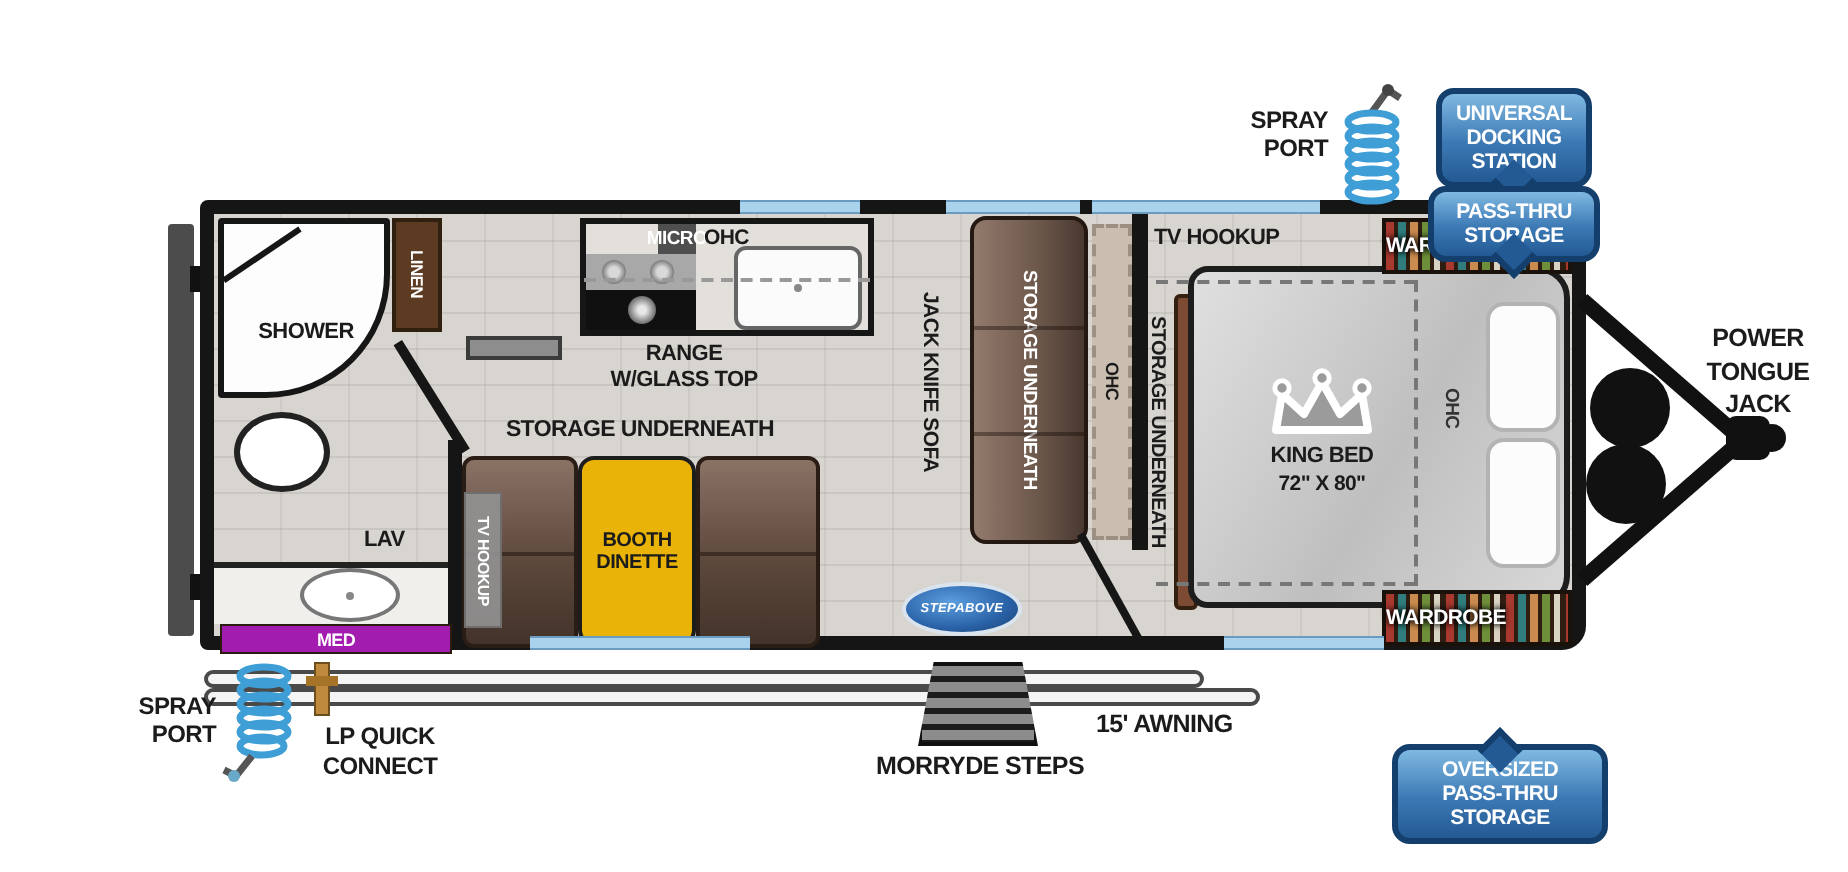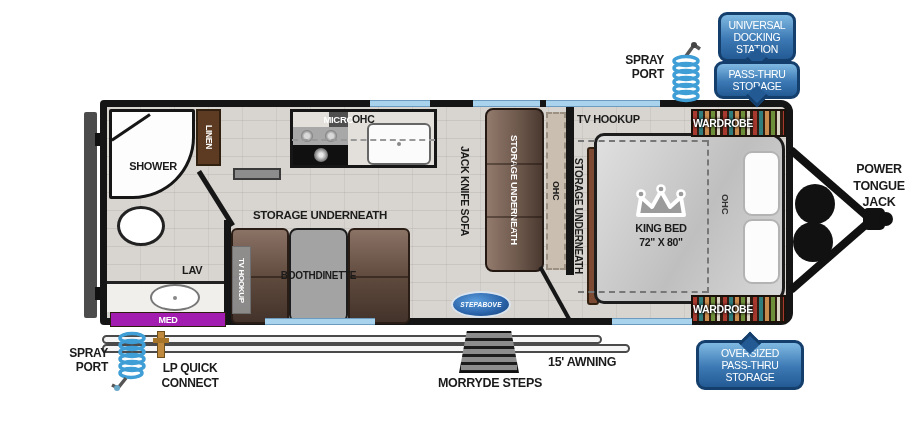--- a/index.html
+++ b/index.html
@@ -45,22 +45,22 @@
   .toilet{left:117px;top:206px;width:48px;height:40px;background:#fff;border:3px solid #222;border-radius:50%;box-sizing:border-box;}
   .lavcounter{left:107px;top:281px;width:117px;height:31px;background:#f1efec;border-top:3px solid #222;box-sizing:border-box;}
   .lavsink{left:150px;top:284px;width:50px;height:27px;background:#fff;border:2px solid #777;border-radius:50%;box-sizing:border-box;}
   .dot{position:absolute;left:50%;top:50%;width:4px;height:4px;margin:-2px;border-radius:50%;background:#888;}
   .med{left:110px;top:312px;width:114px;height:13px;background:#a21caf;border:1px solid #2c1c10;
        display:flex;align-items:center;justify-content:center;}
   .wall{background:#151515;}
   .bench{background:linear-gradient(180deg,#8a7265 0%,#5d483c 55%,#43332a 100%);
          border:2px solid #2a1d15;border-radius:6px;box-sizing:border-box;position:absolute;}
   .bench .split{position:absolute;left:0;right:0;top:50%;height:2px;background:rgba(20,10,5,.45);}
-  .table{left:289px;top:228px;width:59px;height:95px;background:#a3a3a3;border:2px solid #1d1d1d;border-radius:8px;
-         box-sizing:border-box;display:flex;flex-direction:row;align-items:center;justify-content:center;}
+  .table{left:289px;top:228px;width:59px;height:95px;background:#eab308;border:2px solid #1d1d1d;border-radius:8px;
+         box-sizing:border-box;display:flex;flex-direction:column;align-items:center;justify-content:center;}
   .tvtab{background:rgba(145,145,145,.92);border:1px solid #6e6e6e;display:flex;align-items:center;justify-content:center;box-sizing:border-box;}
   .sofa{left:485px;top:108px;width:59px;height:164px;
         background:linear-gradient(90deg,#927a6c 0%,#6b564a 60%,#4a3930 100%);
         border:2px solid #241813;border-radius:8px;box-sizing:border-box;
         display:flex;align-items:center;justify-content:center;}
   .sofa .c1,.sofa .c2{position:absolute;left:0;right:0;height:2px;background:rgba(20,10,5,.4);}
   .sofa .c1{top:33%;} .sofa .c2{top:66%;}
   .ohcstrip{left:546px;top:112px;width:20px;height:158px;background:#c9beb0;border:2px dashed #9b9081;
             box-sizing:border-box;display:flex;align-items:center;justify-content:center;}
   .bededge{left:587px;top:147px;width:12px;height:158px;background:#7d4b33;border:2px solid #33200f;border-radius:3px;box-sizing:border-box;}
@@ -68,22 +68,22 @@
        background:linear-gradient(120deg,#e0e0e0 0%,#bfbfbf 55%,#d8d8d8 100%);
        border:3px solid #1d1d1d;border-radius:10px 16px 16px 10px;box-sizing:border-box;}
   .pillow{width:37px;height:65px;background:#fcfcfc;border:2px solid #b3b3b3;border-radius:9px;box-sizing:border-box;position:absolute;}
   .wardrobe{width:95px;height:28px;box-sizing:border-box;border:2px solid #1a120a;
       background:repeating-linear-gradient(90deg,#a8392f 0 4px,#2f1d12 4px 6px,#2f7d7d 6px 10px,#2f1d12 10px 12px,#c98b4e 12px 16px,#2f1d12 16px 18px,#6d8f3a 18px 22px,#2f1d12 22px 24px,#d8d2c2 24px 27px,#2f1d12 27px 30px);
       display:flex;align-items:center;justify-content:flex-start;position:absolute;}
   .wardrobe span{color:#fff;font-weight:700;font-size:10.5px;letter-spacing:-0.3px;text-shadow:0 0 3px #000,0 0 3px #000;}
 
   
   .badge{position:absolute;background:linear-gradient(180deg,#7fb9e2 0%,#3c79b4 55%,#235a94 100%);
-         border:3px solid #143f6d;border-radius:9px;color:#fff;font-weight:400;text-align:center;
-         padding:4px 3px;z-index:8;}
+         border:3px solid #143f6d;border-radius:9px;color:#fff;font-weight:700;text-align:center;
+         padding:4px 3px;z-index:8;margin-top:32px;}
   .badge div{font-size:10.5px;line-height:12px;letter-spacing:-0.3px;}
   .ptr{position:absolute;left:50%;width:13px;height:13px;background:#235a94;border:3px solid #143f6d;
        transform:translateX(-50%) rotate(45deg);z-index:7;}
   .ptr.down{border-left:none;border-top:none;}
   .ptr.up{border-right:none;border-bottom:none;}
 
   .awnbar{background:#f5f5f5;border:2px solid #4a4a4a;border-radius:5px;box-sizing:border-box;height:9px;}
   .steps{left:459px;top:331px;width:60px;height:42px;
          clip-path:polygon(13% 0,87% 0,100% 100%,0 100%);
          background:repeating-linear-gradient(180deg,#8c8c8c 0 5px,#1c1c1c 5px 8px);
@@ -142,20 +142,24 @@
     </div>
     <div class="rangeblk">
         <div class="star"></div>
       </div>
   </div>
   <div class="lbl" style="left:352px;top:113px;font-size:10.5px;">OHC</div>
   <div class="abs sink">
       <div class="dot"></div>
     </div>
   <div class="abs dash-h" style="left:292px;top:139px;width:143px;"></div>
+  <div class="lbl ctr" style="left:292px;top:171px;width:100px;font-size:11px;line-height:13px;">
+    <div>RANGE</div>
+    <div>W/GLASS TOP</div>
+  </div>
 
   <div class="lbl ctr" style="left:250px;top:209px;width:140px;font-size:11.5px;">STORAGE UNDERNEATH</div>
   <div class="bench" style="left:231px;top:228px;width:58px;height:96px;">
       <div class="split"></div>
     </div>
   <div class="bench" style="left:348px;top:228px;width:62px;height:96px;">
       <div class="split"></div>
     </div>
   <div class="abs table">
     <div class="lbl" style="position:static;font-size:10px;">BOOTH</div>

